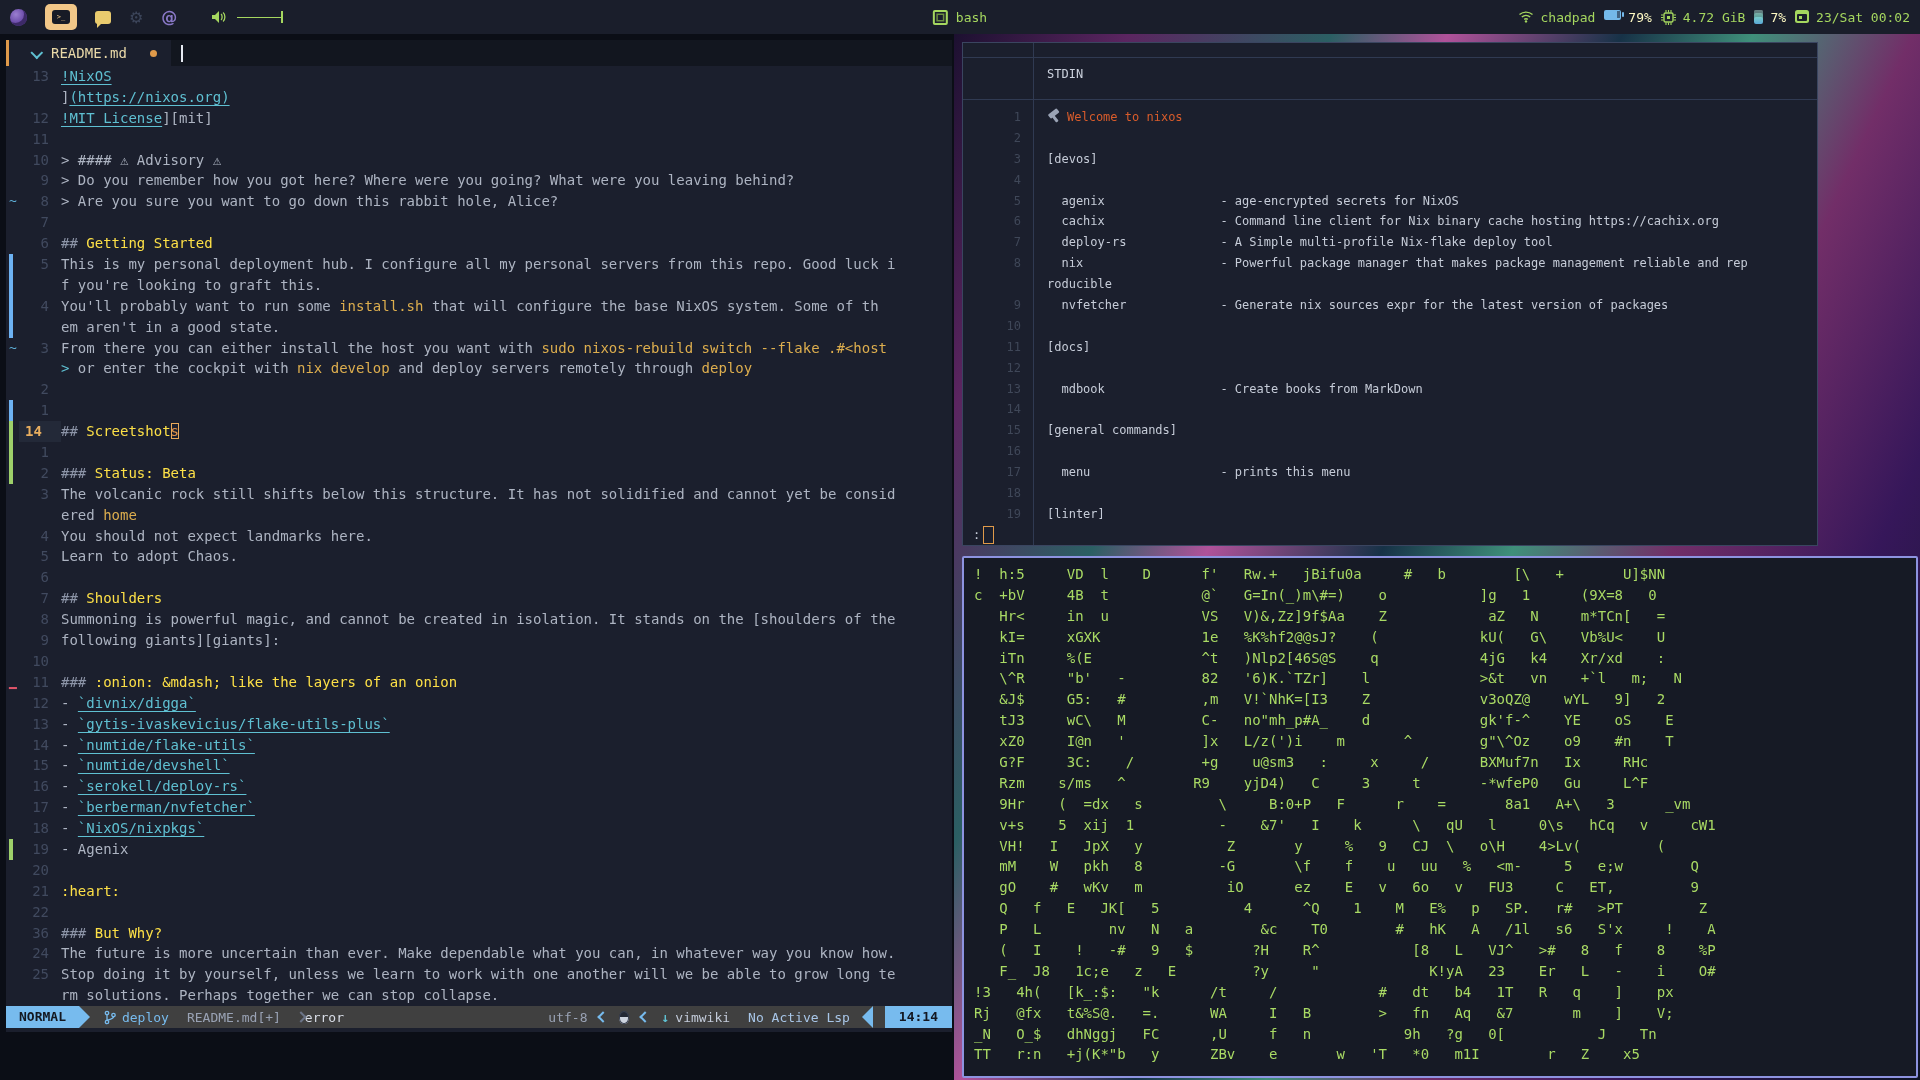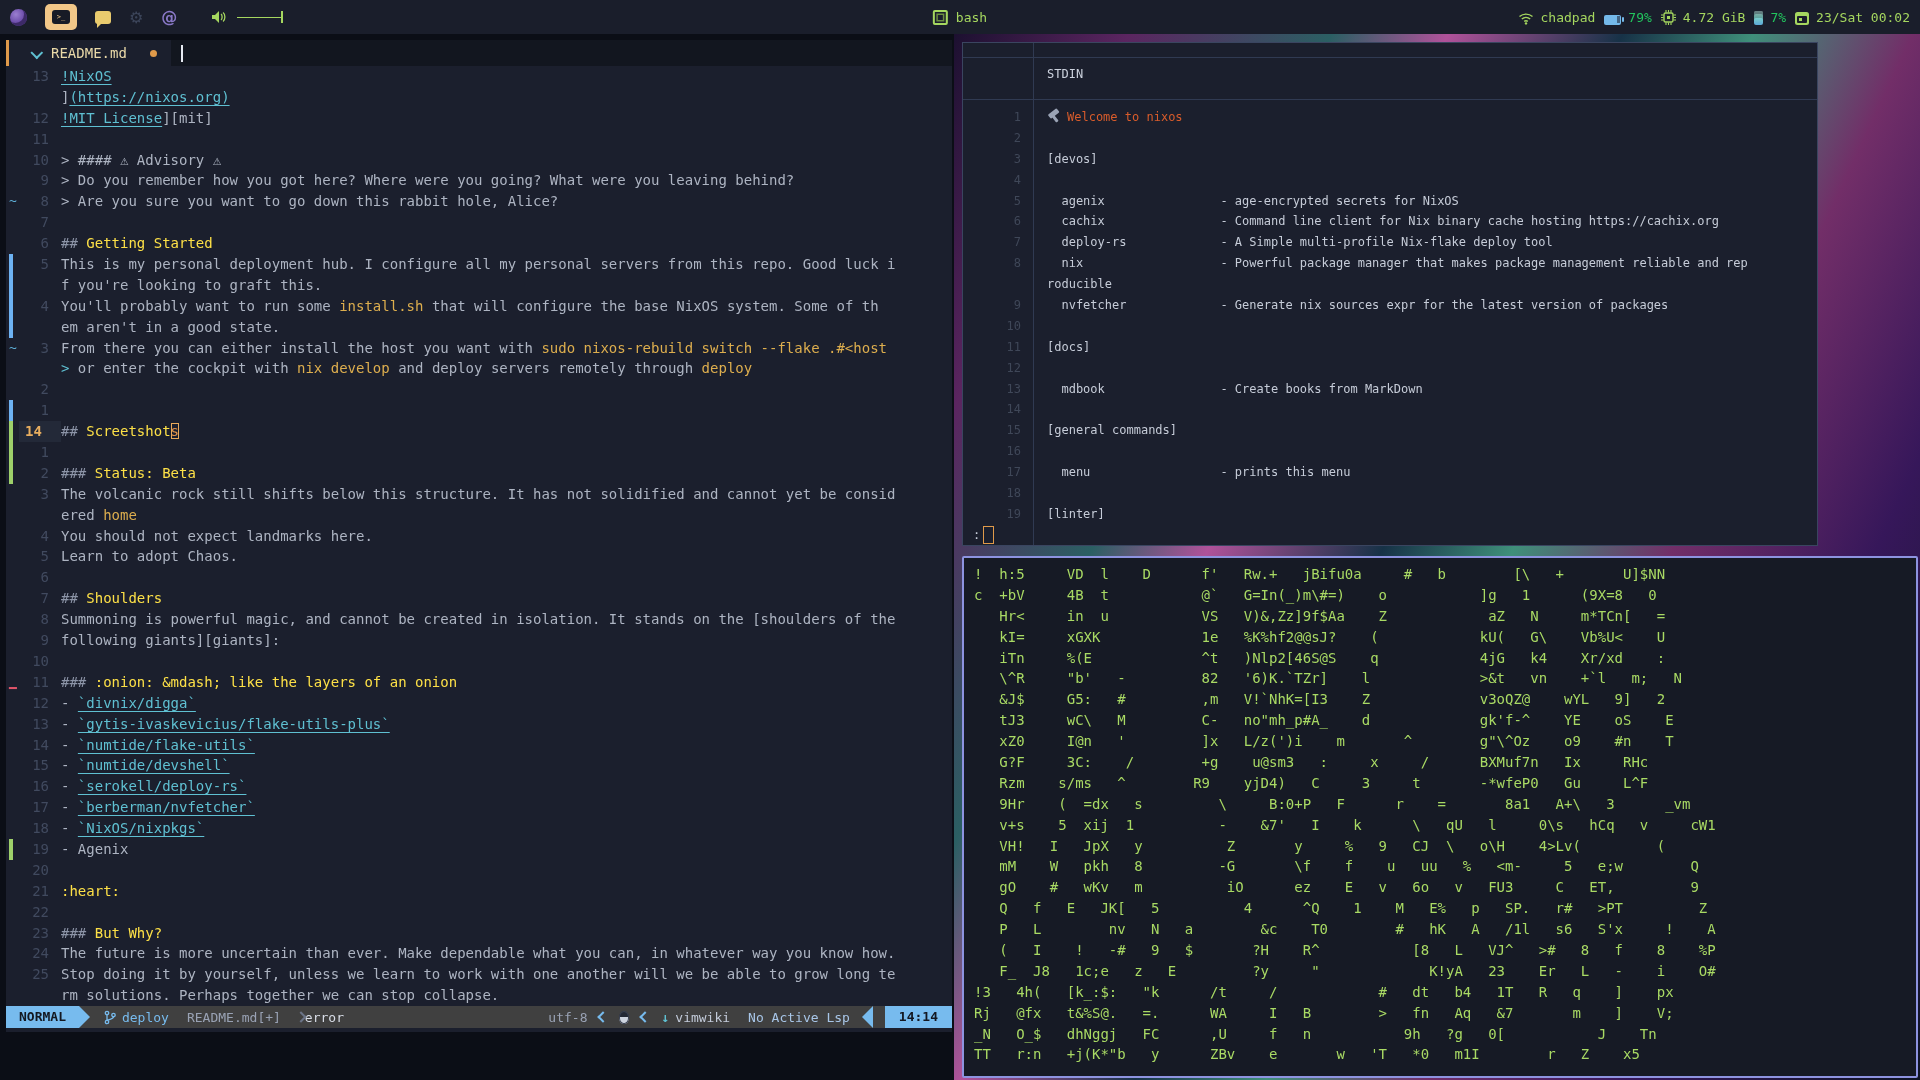--- a/index.html
+++ b/index.html
@@ -29,22 +29,22 @@
   .at-icon{color:#8a79c8;font-size:16px;font-weight:bold;font-family:"DejaVu Sans",sans-serif;}
   .vol-group{display:flex;align-items:center;gap:10px;margin-left:16px;}
   .slider{position:relative;width:48px;height:14px;}
   .slider .track{position:absolute;left:0;top:6.5px;width:44px;height:1.5px;background:#a5d75f;}
   .slider .handle{position:absolute;left:44px;top:1px;width:2px;height:12px;background:#a5d75f;}
   .tb-center{position:absolute;left:50%;transform:translateX(-50%);display:flex;align-items:center;gap:8px;justify-content:flex-end;}
   .bash-square{width:11px;height:11px;border:2px solid #a5d75f;border-radius:2px;
     box-shadow:inset 0 0 0 1.5px #1a1e2b, inset 0 0 0 3px #6d8f42;}
   .tb-title{color:#a5d75f;}
   .tb-right{margin-left:auto;display:flex;align-items:center;gap:9px;padding-right:10px;}
-  .tb-item{display:flex;align-items:flex-end;gap:7px;}
-  .tb-green{color:#a5d75f;} .tb-blue{color:#22c55e;}
+  .tb-item{display:flex;align-items:flex-start;gap:7px;}
+  .tb-green{color:#a5d75f;} .tb-blue{color:#fef9c3;}
   .batt{position:relative;width:17px;height:10px;background:#74b9ea;border-radius:2px;}
   .batt::after{content:"";position:absolute;right:-3px;top:2.5px;width:2px;height:5px;background:#74b9ea;border-radius:1px;}
   .batt .lvl{position:absolute;right:1.5px;top:1.5px;width:3px;height:7px;background:#1a1e2b;opacity:.55;}
   .ram-icon{width:9px;height:14px;border-radius:2px;background:linear-gradient(180deg,#bfe8e0 0%,#7fd3c5 40%,#5aa8d8 100%);
     box-shadow:inset 0 3px 0 0 rgba(26,30,43,.35), inset 0 7px 0 0 rgba(26,30,43,.25);}
   .cal-icon{position:relative;width:14px;height:13px;background:#a5d75f;border-radius:2.5px;}
   .cal-icon::before{content:"";position:absolute;left:2px;top:4px;width:10px;height:7px;background:#1a1e2b;border-radius:1px;}
   .cal-icon::after{content:"";position:absolute;left:3.5px;top:6px;width:3px;height:3px;background:#a5d75f;}
 
   
@@ -239,21 +239,21 @@
         <div class="erow"><span class="sign"></span><span class="num">13</span><span class="txt"><span class="s-t">- </span><span class="s-l">`gytis-ivaskevicius/flake-utils-plus`</span></span></div>
         <div class="erow"><span class="sign"></span><span class="num">14</span><span class="txt"><span class="s-t">- </span><span class="s-l">`numtide/flake-utils`</span></span></div>
         <div class="erow"><span class="sign"></span><span class="num">15</span><span class="txt"><span class="s-t">- </span><span class="s-l">`numtide/devshell`</span></span></div>
         <div class="erow"><span class="sign"></span><span class="num">16</span><span class="txt"><span class="s-t">- </span><span class="s-l">`serokell/deploy-rs`</span></span></div>
         <div class="erow"><span class="sign"></span><span class="num">17</span><span class="txt"><span class="s-t">- </span><span class="s-l">`berberman/nvfetcher`</span></span></div>
         <div class="erow"><span class="sign"></span><span class="num">18</span><span class="txt"><span class="s-t">- </span><span class="s-l">`NixOS/nixpkgs`</span></span></div>
         <div class="erow"><span class="sign sg-bar sg-green"></span><span class="num">19</span><span class="txt"><span class="s-t">- Agenix</span></span></div>
         <div class="erow"><span class="sign"></span><span class="num">20</span><span class="txt"></span></div>
         <div class="erow"><span class="sign"></span><span class="num">21</span><span class="txt"><span class="s-h">:heart:</span></span></div>
         <div class="erow"><span class="sign"></span><span class="num">22</span><span class="txt"></span></div>
-        <div class="erow"><span class="sign"></span><span class="num">23</span><span class="txt"><span class="s-p">### </span><span class="s-h">But Why?</span></span></div>
+        <div class="erow"><span class="sign"></span><span class="num">36</span><span class="txt"><span class="s-p">### </span><span class="s-h">But Why?</span></span></div>
         <div class="erow"><span class="sign"></span><span class="num">24</span><span class="txt"><span class="s-t">The future is more uncertain than ever. Make dependable what you can, in whatever way you know how.</span></span></div>
         <div class="erow"><span class="sign"></span><span class="num">25</span><span class="txt"><span class="s-t">Stop doing it by yourself, unless we learn to work with one another will we be able to grow long te</span></span></div>
         <div class="erow"><span class="sign"></span><span class="num"></span><span class="txt"><span class="s-t">rm solutions. Perhaps together we can stop collapse.</span></span></div>
       </div>
     <div id="statusline">
       <span class="seg-mode">NORMAL</span>
       <span class="pl-r"></span>
       <span class="sl-branch">
         <svg width="12" height="15" viewBox="0 0 12 15">
           <circle cx="3" cy="3" r="1.7" stroke="#77bbee" fill="none" stroke-width="1.3"></circle>

